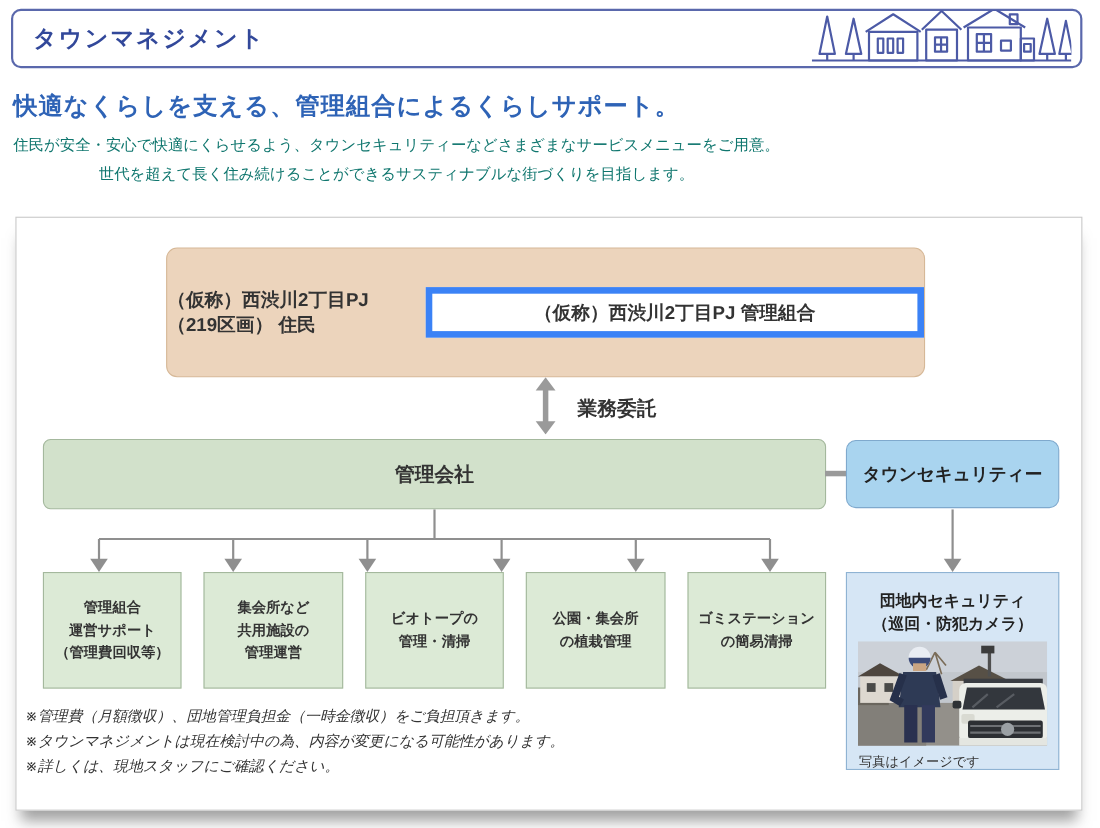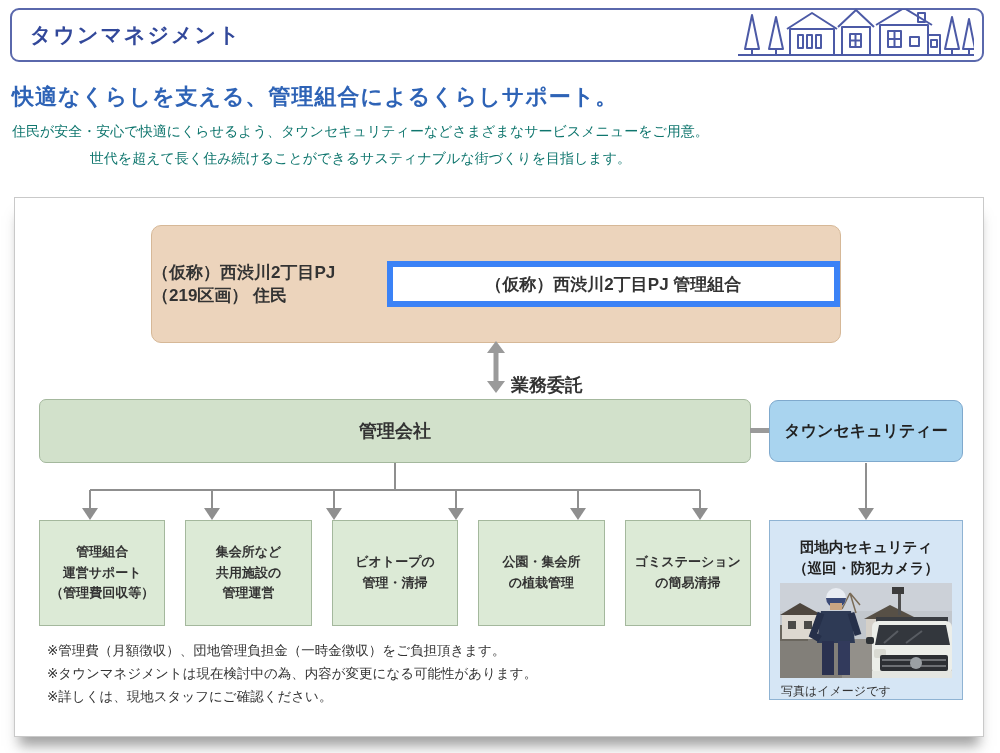--- a/index.html
+++ b/index.html
@@ -21,21 +21,21 @@
     border:1px solid #c9c9c9;background:#fff;
     box-shadow:0 14px 12px -5px rgba(70,70,70,.5);}
 
   .residents{position:absolute;left:136px;top:27px;width:690px;height:118px;box-sizing:border-box;
     background:#ecd4bc;border:1px solid #d6b897;border-radius:10px;
     display:flex;flex-direction:row;align-items:center;justify-content:center;gap:11px;}
   .residents-title{font-size:17px;font-weight:bold;color:#333;}
   .residents-inner{width:640px;height:46px;box-sizing:border-box;background:#fff;border:6px solid #3b82f6;
     display:flex;align-items:center;justify-content:center;font-size:17px;font-weight:bold;color:#333;}
 
-  .delegation{position:absolute;left:468px;top:147px;height:52px;display:flex;align-items:flex-end;gap:2px;}
+  .delegation{position:absolute;left:468px;top:147px;height:52px;display:flex;align-items:center;gap:16px;}
   .delegation-label{font-size:18px;font-weight:bold;color:#333;}
 
   .mgmt{position:absolute;left:24px;top:201px;width:712px;height:64px;box-sizing:border-box;
     background:#d2e1cb;border:1px solid #a4b89d;border-radius:7px;
     display:flex;align-items:center;justify-content:center;font-size:18px;font-weight:bold;color:#333;}
   .hconn{position:absolute;left:735px;top:230px;width:20px;height:5px;background:#9a9a9a;}
   .tsec{position:absolute;left:754px;top:202px;width:194px;height:62px;box-sizing:border-box;
     background:#a9d4ef;border:1px solid #7fa9cd;border-radius:9px;
     display:flex;align-items:center;justify-content:center;font-size:16px;font-weight:bold;color:#222;}
 
@@ -47,21 +47,21 @@
     display:flex;flex-direction:column;align-items:center;justify-content:center;
     font-size:13px;font-weight:bold;line-height:1.6;text-align:center;color:#333;}
   .service div{white-space:nowrap;}
 
   .detail{position:absolute;left:754px;top:322px;width:194px;height:180px;box-sizing:border-box;
     background:#d6e6f5;border:1px solid #8fb3d3;text-align:center;padding-top:16px;}
   .detail-title{font-size:14.5px;font-weight:bold;line-height:1.45;color:#222;}
   .detail-photo{margin-top:4px;display:inline-block;}
   .detail-caption{font-size:12px;text-align:left;margin:1px 0 0 11px;color:#333;}
 
-  .notes{position:absolute;left:32px;top:441px;font-size:13.5px;line-height:1.72;color:#333;}
+  .notes{position:absolute;left:8px;top:441px;font-size:13.5px;line-height:1.72;color:#333;font-style:italic;}
 </style>
 </head>
 <body>
 
 <div class="page">
 
   <div class="header">
     <span class="header-title">タウンマネジメント</span>
     <span>
       <svg width="236" height="48" viewBox="0 0 236 48" fill="none" stroke="#4c5aa6" stroke-width="2" stroke-linejoin="round">

